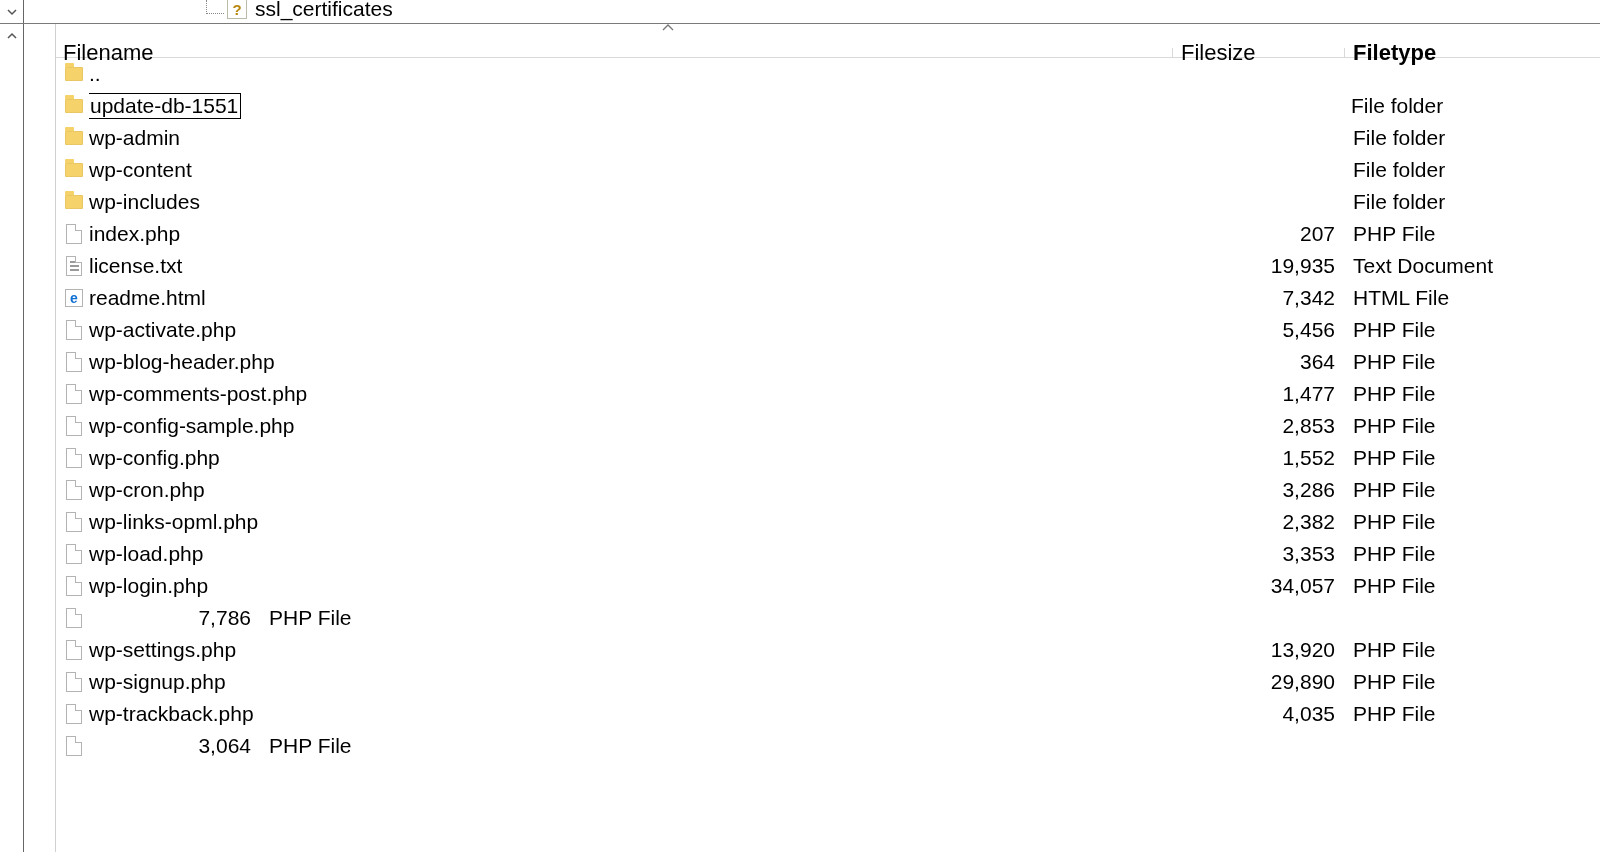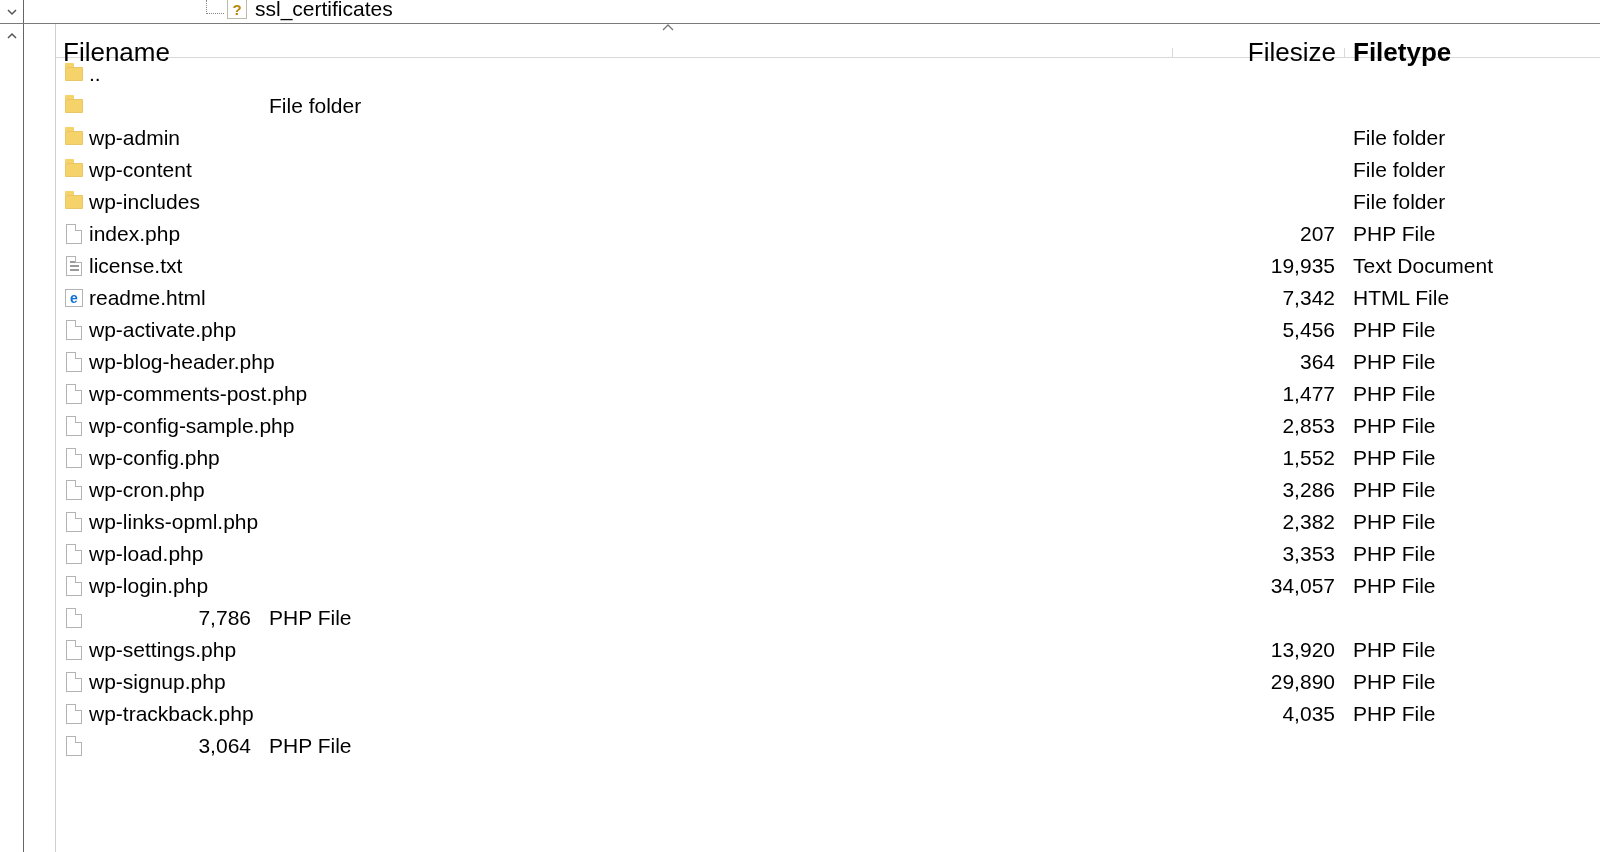--- a/index.html
+++ b/index.html
@@ -121,25 +121,25 @@
     position: absolute;
     top: -2px;
     left: 605px;
   }
   .hcell {
     display: flex;
     align-items: center;
     padding: 0 8px 0 8px;
     border-right: 1px solid #d9d9d9;
     white-space: nowrap;
-    font-size: 26px;
+    font-size: 22px;
     margin-top: 24px;
   }
   .hcell.filename { width: 1117px; padding-left: 7px;}
-  .hcell.filesize  { width: 172px; justify-content: flex-end; padding-right: 8px;}
+  .hcell.filesize  { width: 172px; justify-content: flex-start; padding-right: 8px;}
   .hcell.filetype  { flex: 1; border-right: none; font-weight: bold; }
   
   .list-body {
     flex: 1;
     overflow: hidden;
   }
   .row {
     display: flex;
     align-items: center;
     height: 32px;
@@ -303,20 +303,21 @@
               <span class="ic-folder"></span>
             </span>
             <span class="name-cell">..</span>
             <span class="size-cell"></span>
             <span class="type-cell"></span>
           </div>
           <div class="row editing">
             <span class="icon-slot">
               <span class="ic-folder"></span>
             </span>
+            <span class="name-cell"><span class="rename-box">update-db-1551</span></span>
             <span class="size-cell"></span>
             <span class="type-cell">File folder</span>
           </div>
           <div class="row">
             <span class="icon-slot">
               <span class="ic-folder"></span>
             </span>
             <span class="name-cell">wp-admin</span>
             <span class="size-cell"></span>
             <span class="type-cell">File folder</span>

